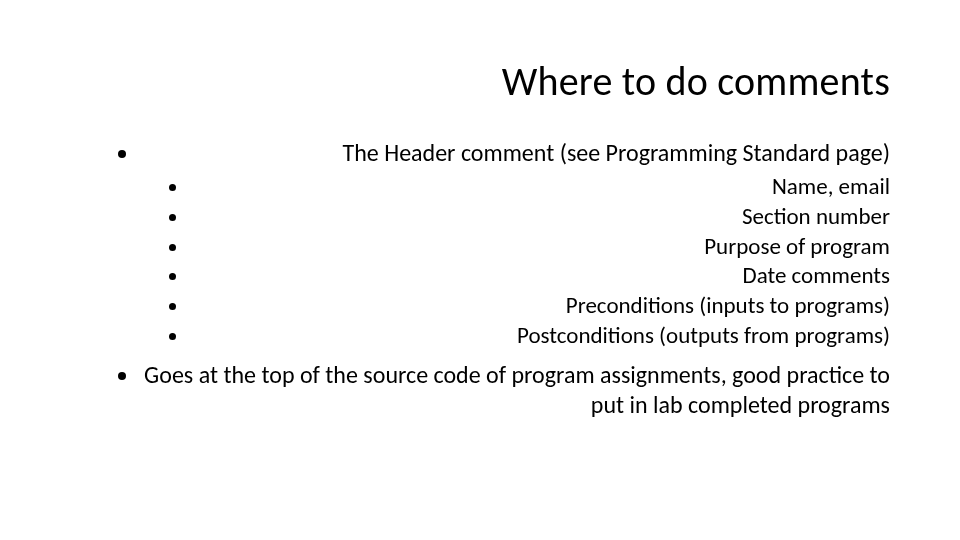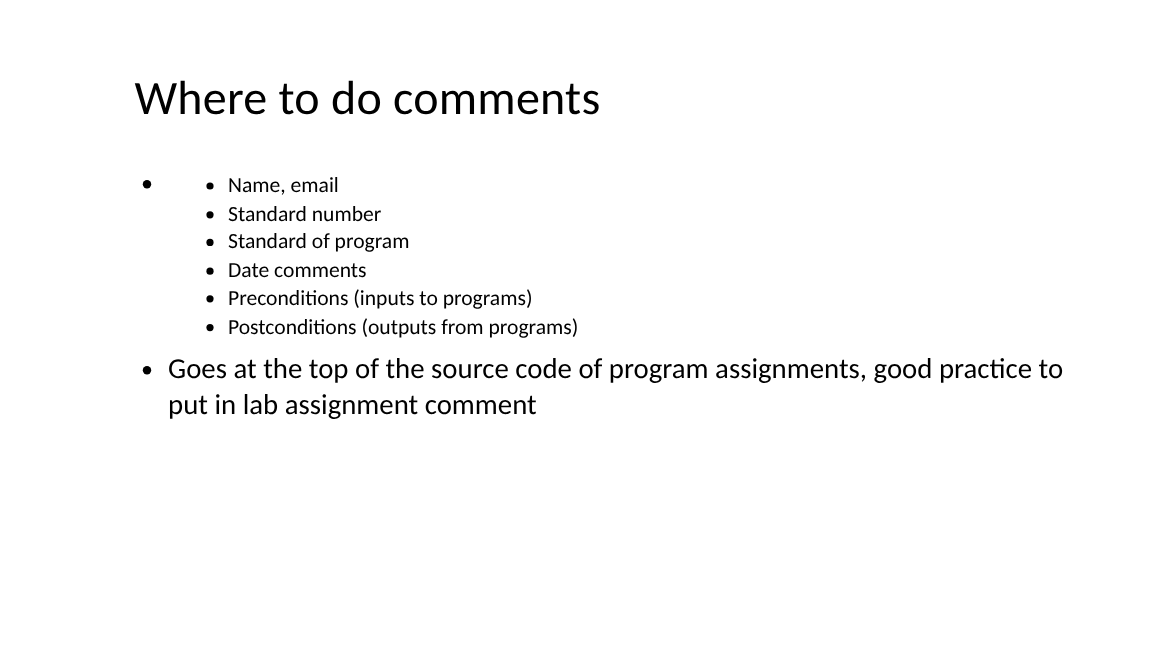--- a/index.html
+++ b/index.html
@@ -10,20 +10,21 @@
     background: #fff;
     font-family: "Calibri", "Segoe UI", Arial, sans-serif;
     color: #000;
   }
   .slide {
     box-sizing: border-box;
     width: 960px;
     height: 540px;
     padding: 60px 70px 40px 112px;
     position: relative;
+    text-align: right;
   }
   .title {
     font-family: "Calibri Light", "Calibri", "Segoe UI Light", "Segoe UI", Arial, sans-serif;
     font-weight: 300;
     font-size: 40px;
     line-height: 1.1;
     margin: 0 0 34px 0;
     letter-spacing: 0.2px;
   }
   ul.level1 {
@@ -33,41 +34,42 @@
     font-size: 24px;
     line-height: 1.25;
   }
   ul.level1 > li {
     margin-bottom: 6px;
   }
   ul.level2 {
     list-style: disc;
     margin: 4px 0 10px 0;
     padding-left: 50px;
-    font-size: 18px;
+    font-size: 23px;
     line-height: 1.25;
   }
   ul.level2 > li {
     margin-bottom: 1px;
   }
 </style>
 </head>
 <body>
 
 <div class="slide">
   <h1 class="title">Where to do comments</h1>
 
   <ul class="level1">
     <li>
+      <span>The Header comment (see Programming Standard page)</span>
       <ul class="level2">
         <li>Name, email</li>
-        <li>Standard number</li>
-        <li>Standard of program</li>
+        <li>Section number</li>
+        <li>Purpose of program</li>
         <li>Date comments</li>
         <li>Preconditions (inputs to programs)</li>
         <li>Postconditions (outputs from programs)</li>
       </ul>
     </li>
     <li>
-      <span>Goes at the top of the source code of program assignments, good practice to put in lab assignment comment</span>
+      <span>Goes at the top of the source code of program assignments, good practice to put in lab completed programs</span>
     </li>
   </ul>
 </div>
 
 </body></html>

